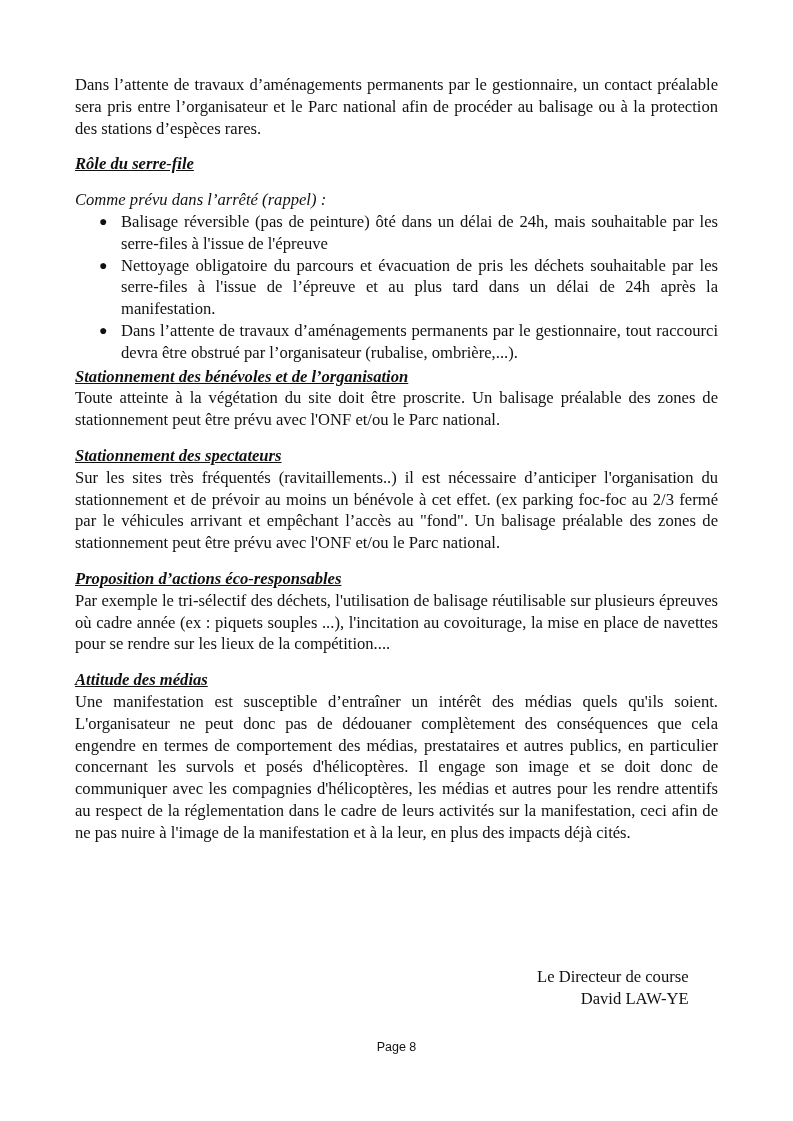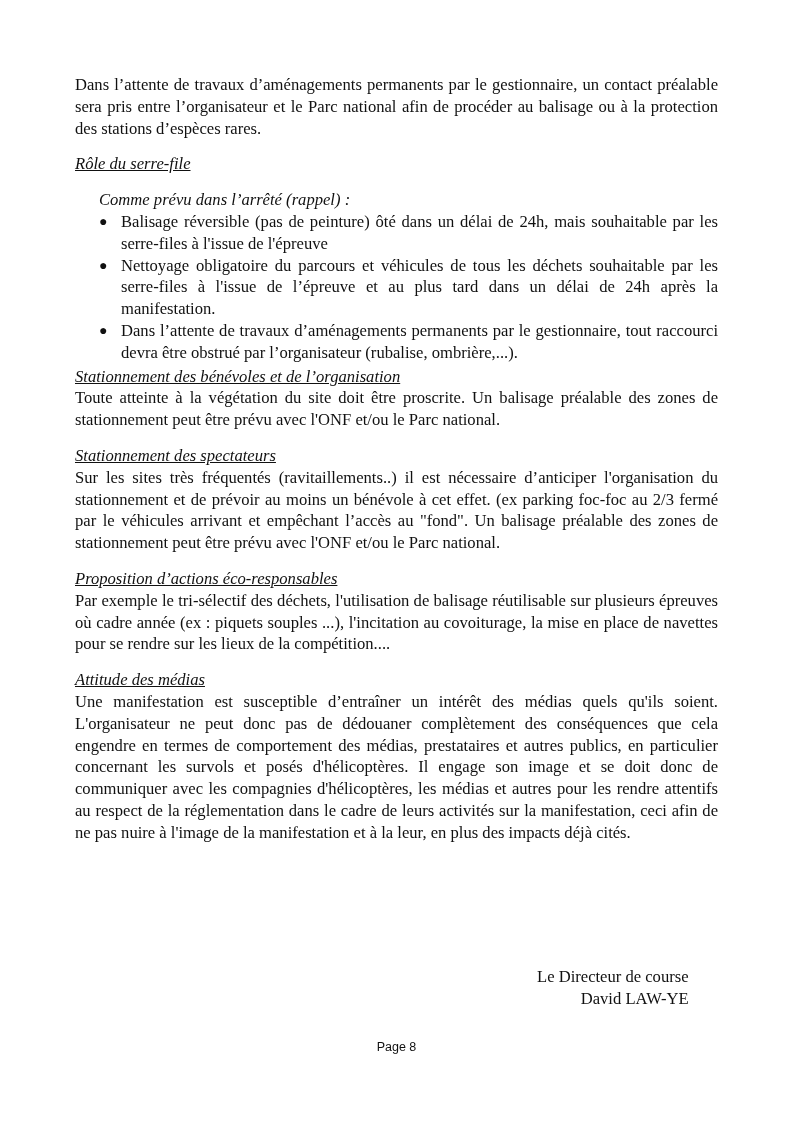--- a/index.html
+++ b/index.html
@@ -4,44 +4,44 @@
 <style>
   html, body { margin: 0; padding: 0; background: #ffffff; }
   body { width: 793px; height: 1121px; position: relative; overflow: hidden; }
   .page {
     position: absolute; left: 75px; top: 74px; width: 643px;
     font-family: "Liberation Serif", serif; font-size: 16.6px; line-height: 21.8px;
     color: #111;
   }
   p { margin: 0; text-align: justify; }
   .block { margin-bottom: 14px; }
-  .heading { font-weight: normal; font-style: italic; text-decoration: underline; display: inline-block; }
+  .heading { font-weight: bold; font-style: italic; text-decoration: underline; display: inline-block; }
   .red { color: #b3151b; }
-  .italic { font-style: italic; margin-left: 24px; }
+  .italic { font-style: italic; }
   ul { margin: 0; padding: 0; list-style: none; }
   ul li { position: relative; padding-left: 46px; text-align: justify; }
   ul li .bullet { position: absolute; left: 24px; top: 0; font-size: 14px; }
   .signature { position: absolute; left: 537px; top: 966px; font-family: "Liberation Serif", serif; font-size: 16.6px; line-height: 22px; color: #111; text-align: right; }
   .page-num { position: absolute; left: 0; width: 793px; top: 1040px; text-align: center; font-family: "Liberation Sans", sans-serif; font-size: 12.5px; color: #111; }
 </style>
 </head>
 <body>
 
 <div class="page">
   <p class="block">Dans l’attente de travaux d’aménagements permanents par le gestionnaire, un contact préalable sera pris entre l’organisateur et le Parc national afin de procéder au balisage ou à la protection des stations d’espèces rares.</p>
 
   <div class="block">
     <span class="heading">Rôle du serre-file</span>
   </div>
 
   <div style="margin-bottom:2px;">
     <p class="italic">Comme prévu dans l’arrêté (rappel) :</p>
     <ul>
       <li><span class="bullet">●</span><span>Balisage réversible (pas de peinture) ôté dans un délai de 24h, mais souhaitable par les serre-files à l'issue de l'épreuve</span></li>
-      <li><span class="bullet">●</span><span>Nettoyage obligatoire du parcours et véhicules de tous les déchets souhaitable par les serre-files à l'issue de l’épreuve et au plus tard dans un délai de 24h après la manifestation.</span></li>
+      <li><span class="bullet">●</span><span>Nettoyage obligatoire du parcours et évacuation de pris les déchets souhaitable par les serre-files à l'issue de l’épreuve et au plus tard dans un délai de 24h après la manifestation.</span></li>
       <li><span class="bullet">●</span><span>Dans l’attente de travaux d’aménagements permanents par le gestionnaire, tout raccourci devra être obstrué par l’organisateur (rubalise, ombrière,...).</span></li>
     </ul>
   </div>
 
   <div class="block">
     <span class="heading">Stationnement des bénévoles et de l’organisation</span>
     <p>Toute atteinte à la végétation du site doit être proscrite. Un balisage préalable des zones de stationnement peut être prévu avec l'ONF et/ou le Parc national.</p>
   </div>
 
   <div class="block">

